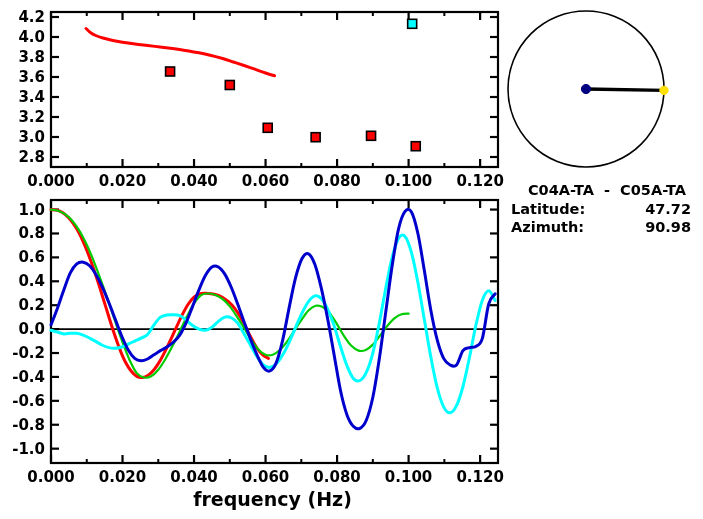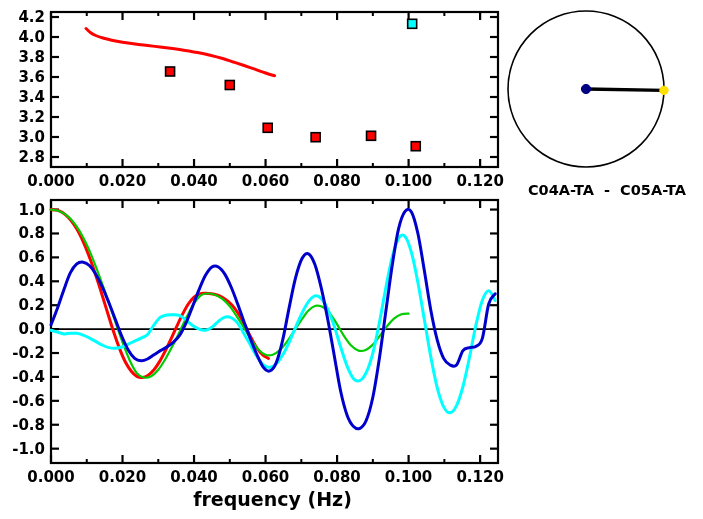--- a/index.html
+++ b/index.html
@@ -219,15 +219,17 @@
     <g id="azimuth-diagram">
         <circle cx="586" cy="89" r="78" fill="none" stroke="#000000" stroke-width="1.6"></circle>
         <line x1="586" y1="89" x2="663.9885906499303" y2="90.3340646302202" stroke="#000000" stroke-width="3.4"></line>
         <circle cx="586" cy="89" r="4.6" fill="#000080" stroke="#000080" stroke-width="1"></circle>
         <circle cx="663.9885906499303" cy="90.3340646302202" r="4.2" fill="#FFE000" stroke="#FFE000" stroke-width="1"></circle>
       </g>
   </svg>
 
   <div class="info-block">
     <span class="info-title">C04A-TA  -  C05A-TA</span>
+    <span class="info-row"><span class="lbl">Latitude:</span><span class="val">47.72</span></span>
+    <span class="info-row"><span class="lbl">Azimuth:</span><span class="val">90.98</span></span>
   </div>
 
 </div>
 
 </body></html>

